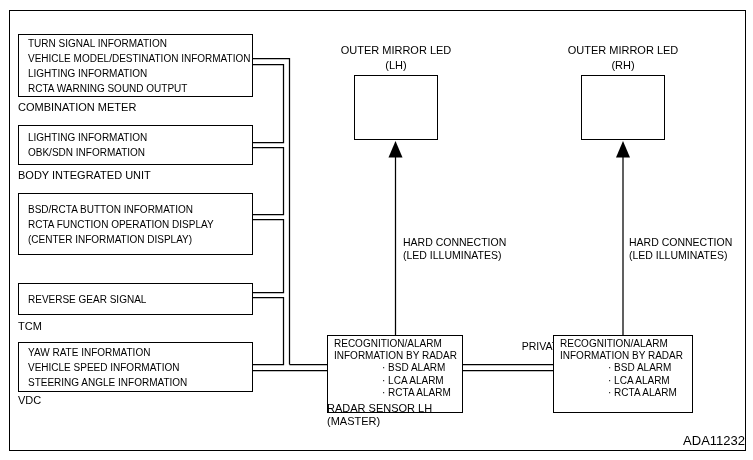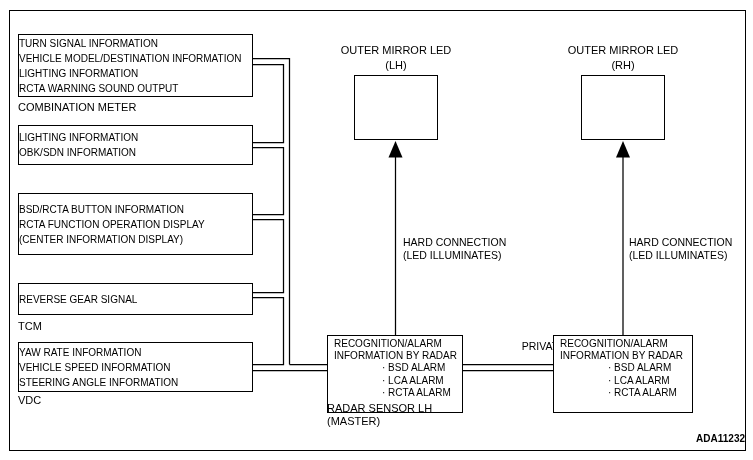--- a/index.html
+++ b/index.html
@@ -9,21 +9,21 @@
   }
   .frame{
     position:absolute;left:9px;top:10px;width:737px;height:441px;
     border:1.5px solid #000;box-sizing:border-box;
   }
   .lines-layer{position:absolute;left:0;top:0;z-index:1;}
   .src-box{
     position:absolute;left:18px;width:235px;border:1.5px solid #000;
     box-sizing:border-box;background:#fff;z-index:2;
     display:flex;flex-direction:column;justify-content:center;
-    font-size:10px;line-height:15px;white-space:nowrap;
+    padding-left:9px;font-size:10px;line-height:15px;white-space:nowrap;
   }
   .src-box span{display:block;}
   .src-label{
     position:absolute;left:18px;font-size:11px;z-index:2;white-space:nowrap;
   }
   .led-box{
     position:absolute;top:75px;width:84px;height:65px;
     border:1.5px solid #000;box-sizing:border-box;background:#fff;z-index:2;
   }
   .led-title{
@@ -47,21 +47,21 @@
     position:absolute;top:340px;text-align:center;font-size:10.5px;z-index:2;
     white-space:nowrap;
     padding-left:48px;
   }
   .hard-label{
     position:absolute;top:236px;font-size:10.5px;line-height:12.5px;z-index:2;
     white-space:nowrap;
   }
   .hard-label span{display:block;}
   .figure-code{
-    position:absolute;right:8px;top:433px;font-size:10px;z-index:2;font-weight:bold;
+    position:absolute;right:8px;top:433px;font-size:13px;z-index:2;
   }
 </style>
 </head>
 <body>
 
 <div class="canvas">
 
   <div class="frame"></div>
 
   <svg class="lines-layer" width="753" height="460" viewBox="0 0 753 460">
@@ -88,20 +88,21 @@
     <span>VEHICLE MODEL/DESTINATION INFORMATION</span>
     <span>LIGHTING INFORMATION</span>
     <span>RCTA WARNING SOUND OUTPUT</span>
   </div>
   <div class="src-label" style="top:101px">COMBINATION METER</div>
 
   <div class="src-box" style="top:125px;height:40px">
     <span>LIGHTING INFORMATION</span>
     <span>OBK/SDN INFORMATION</span>
   </div>
+  <div class="src-label" style="top:169px">BODY INTEGRATED UNIT</div>
 
   <div class="src-box" style="top:193px;height:62px">
     <span>BSD/RCTA BUTTON INFORMATION</span>
     <span>RCTA FUNCTION OPERATION DISPLAY</span>
     <span>(CENTER INFORMATION DISPLAY)</span>
   </div>
 
   <div class="src-box" style="top:283px;height:32px">
     <span>REVERSE GEAR SIGNAL</span>
   </div>

